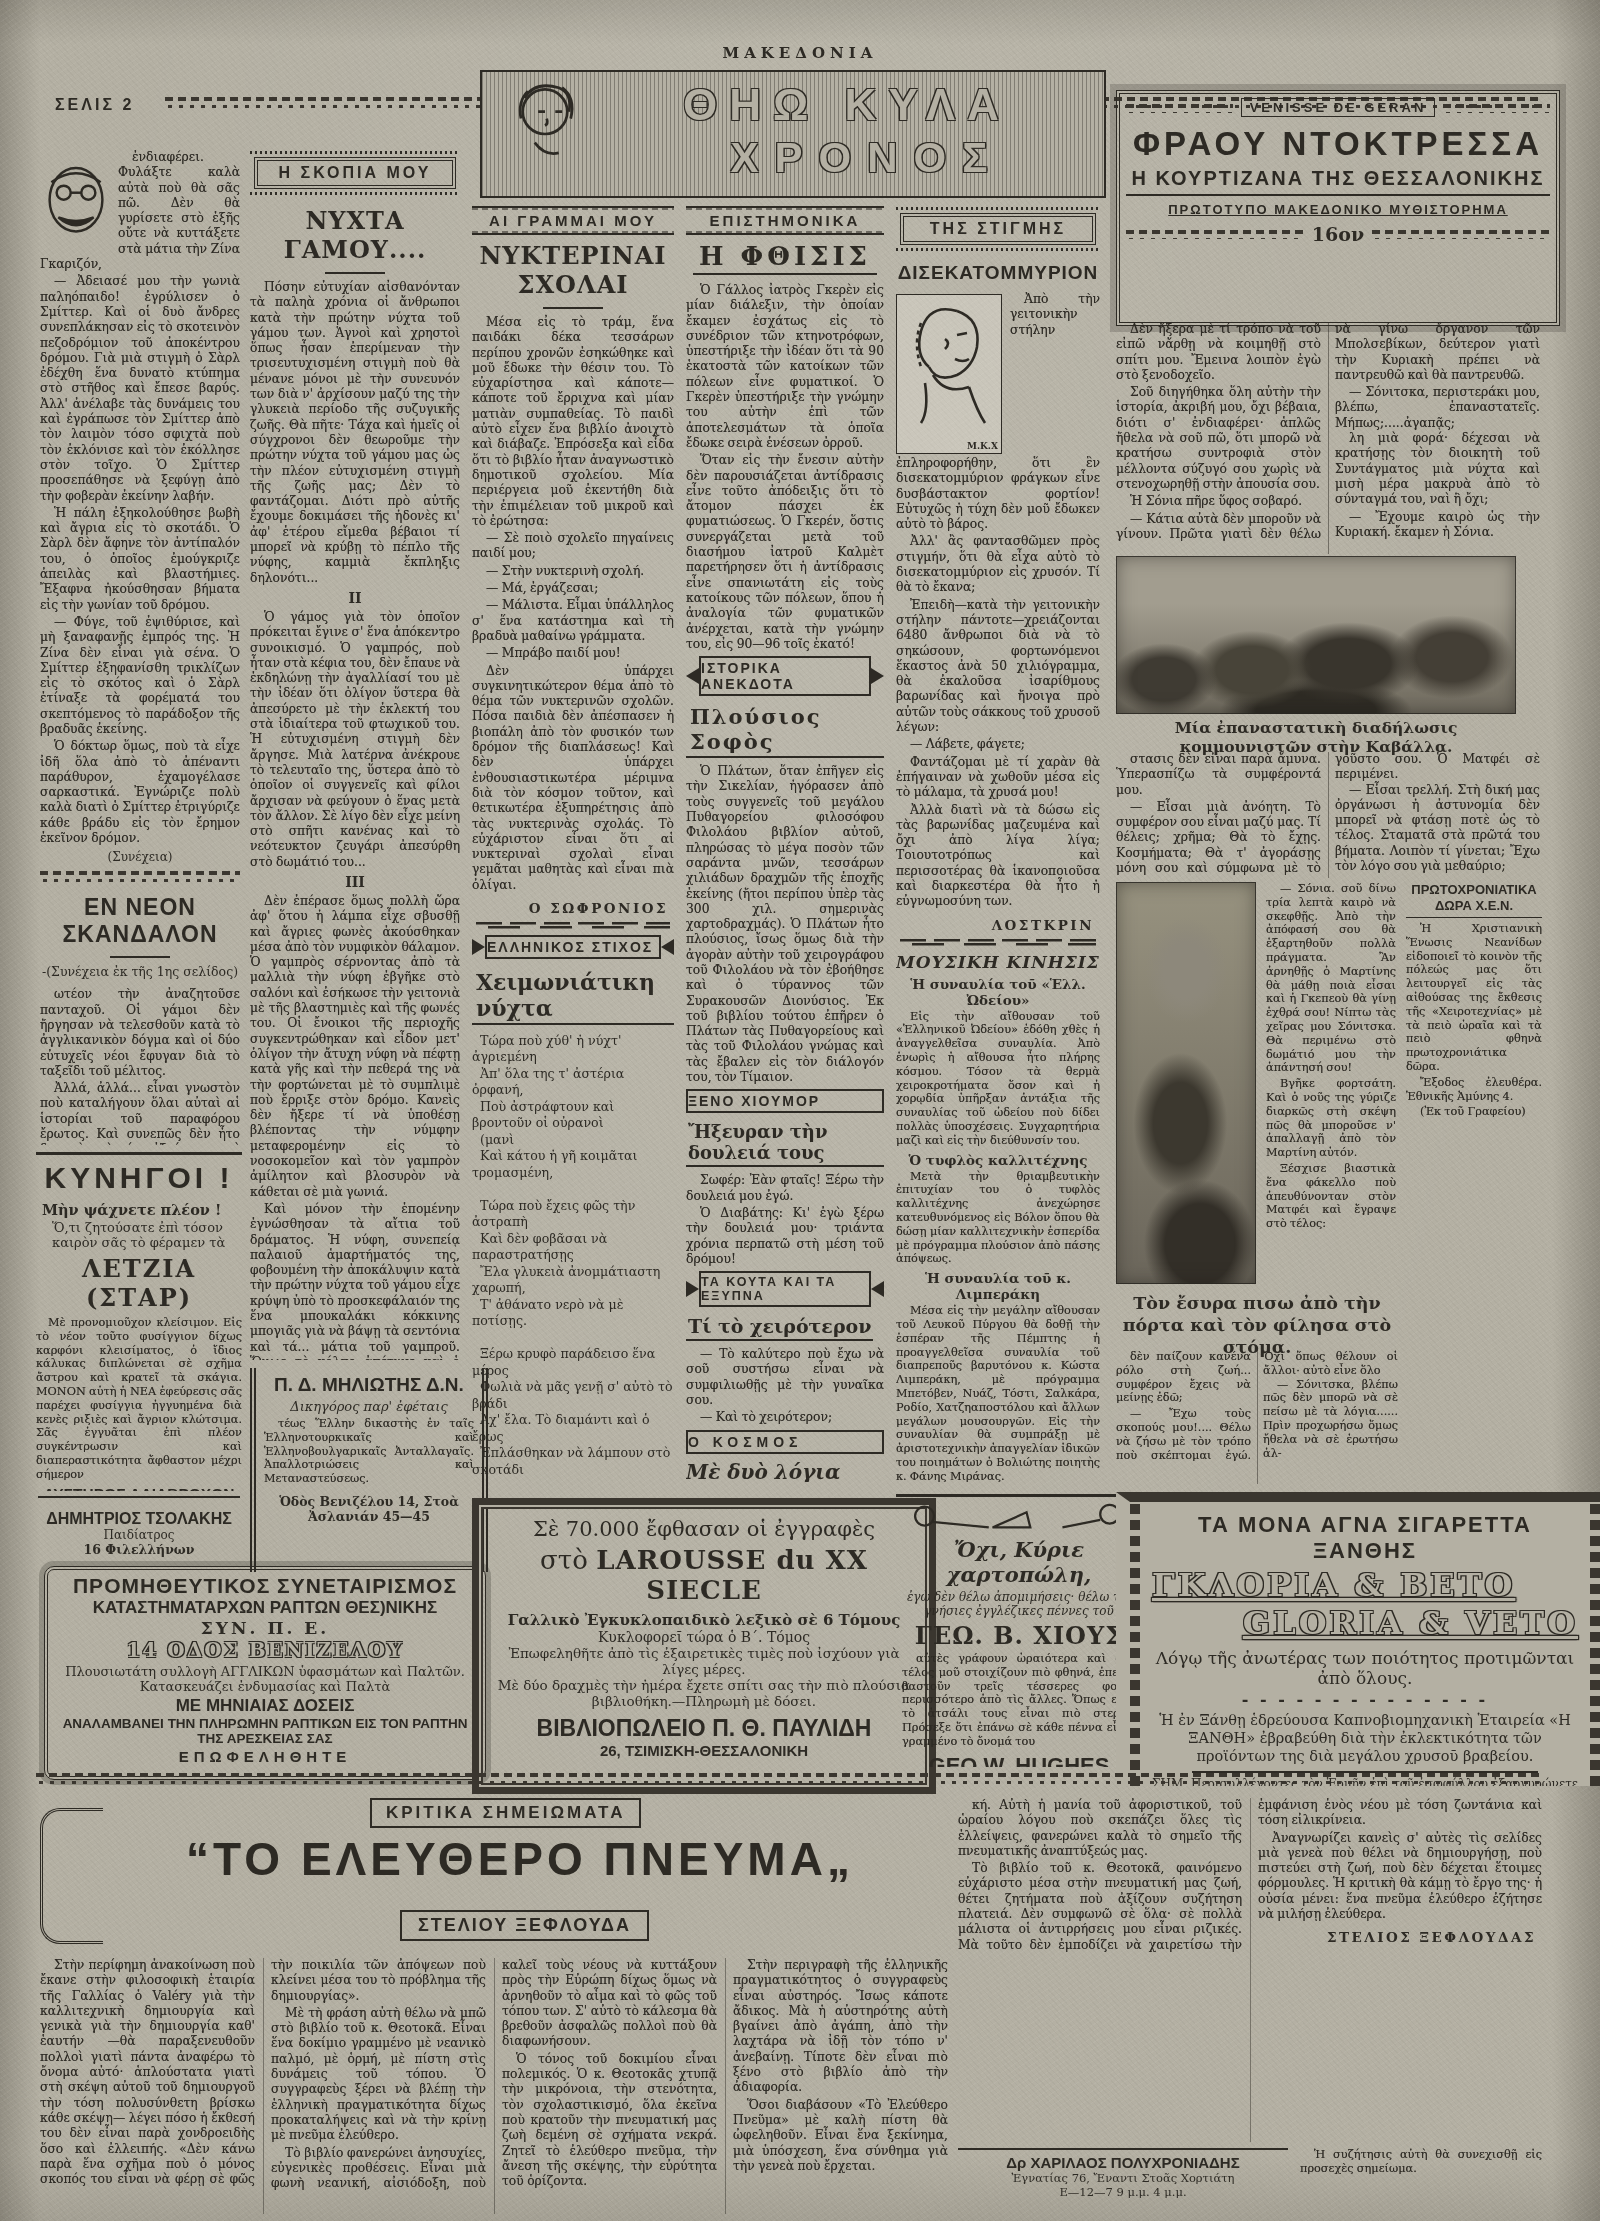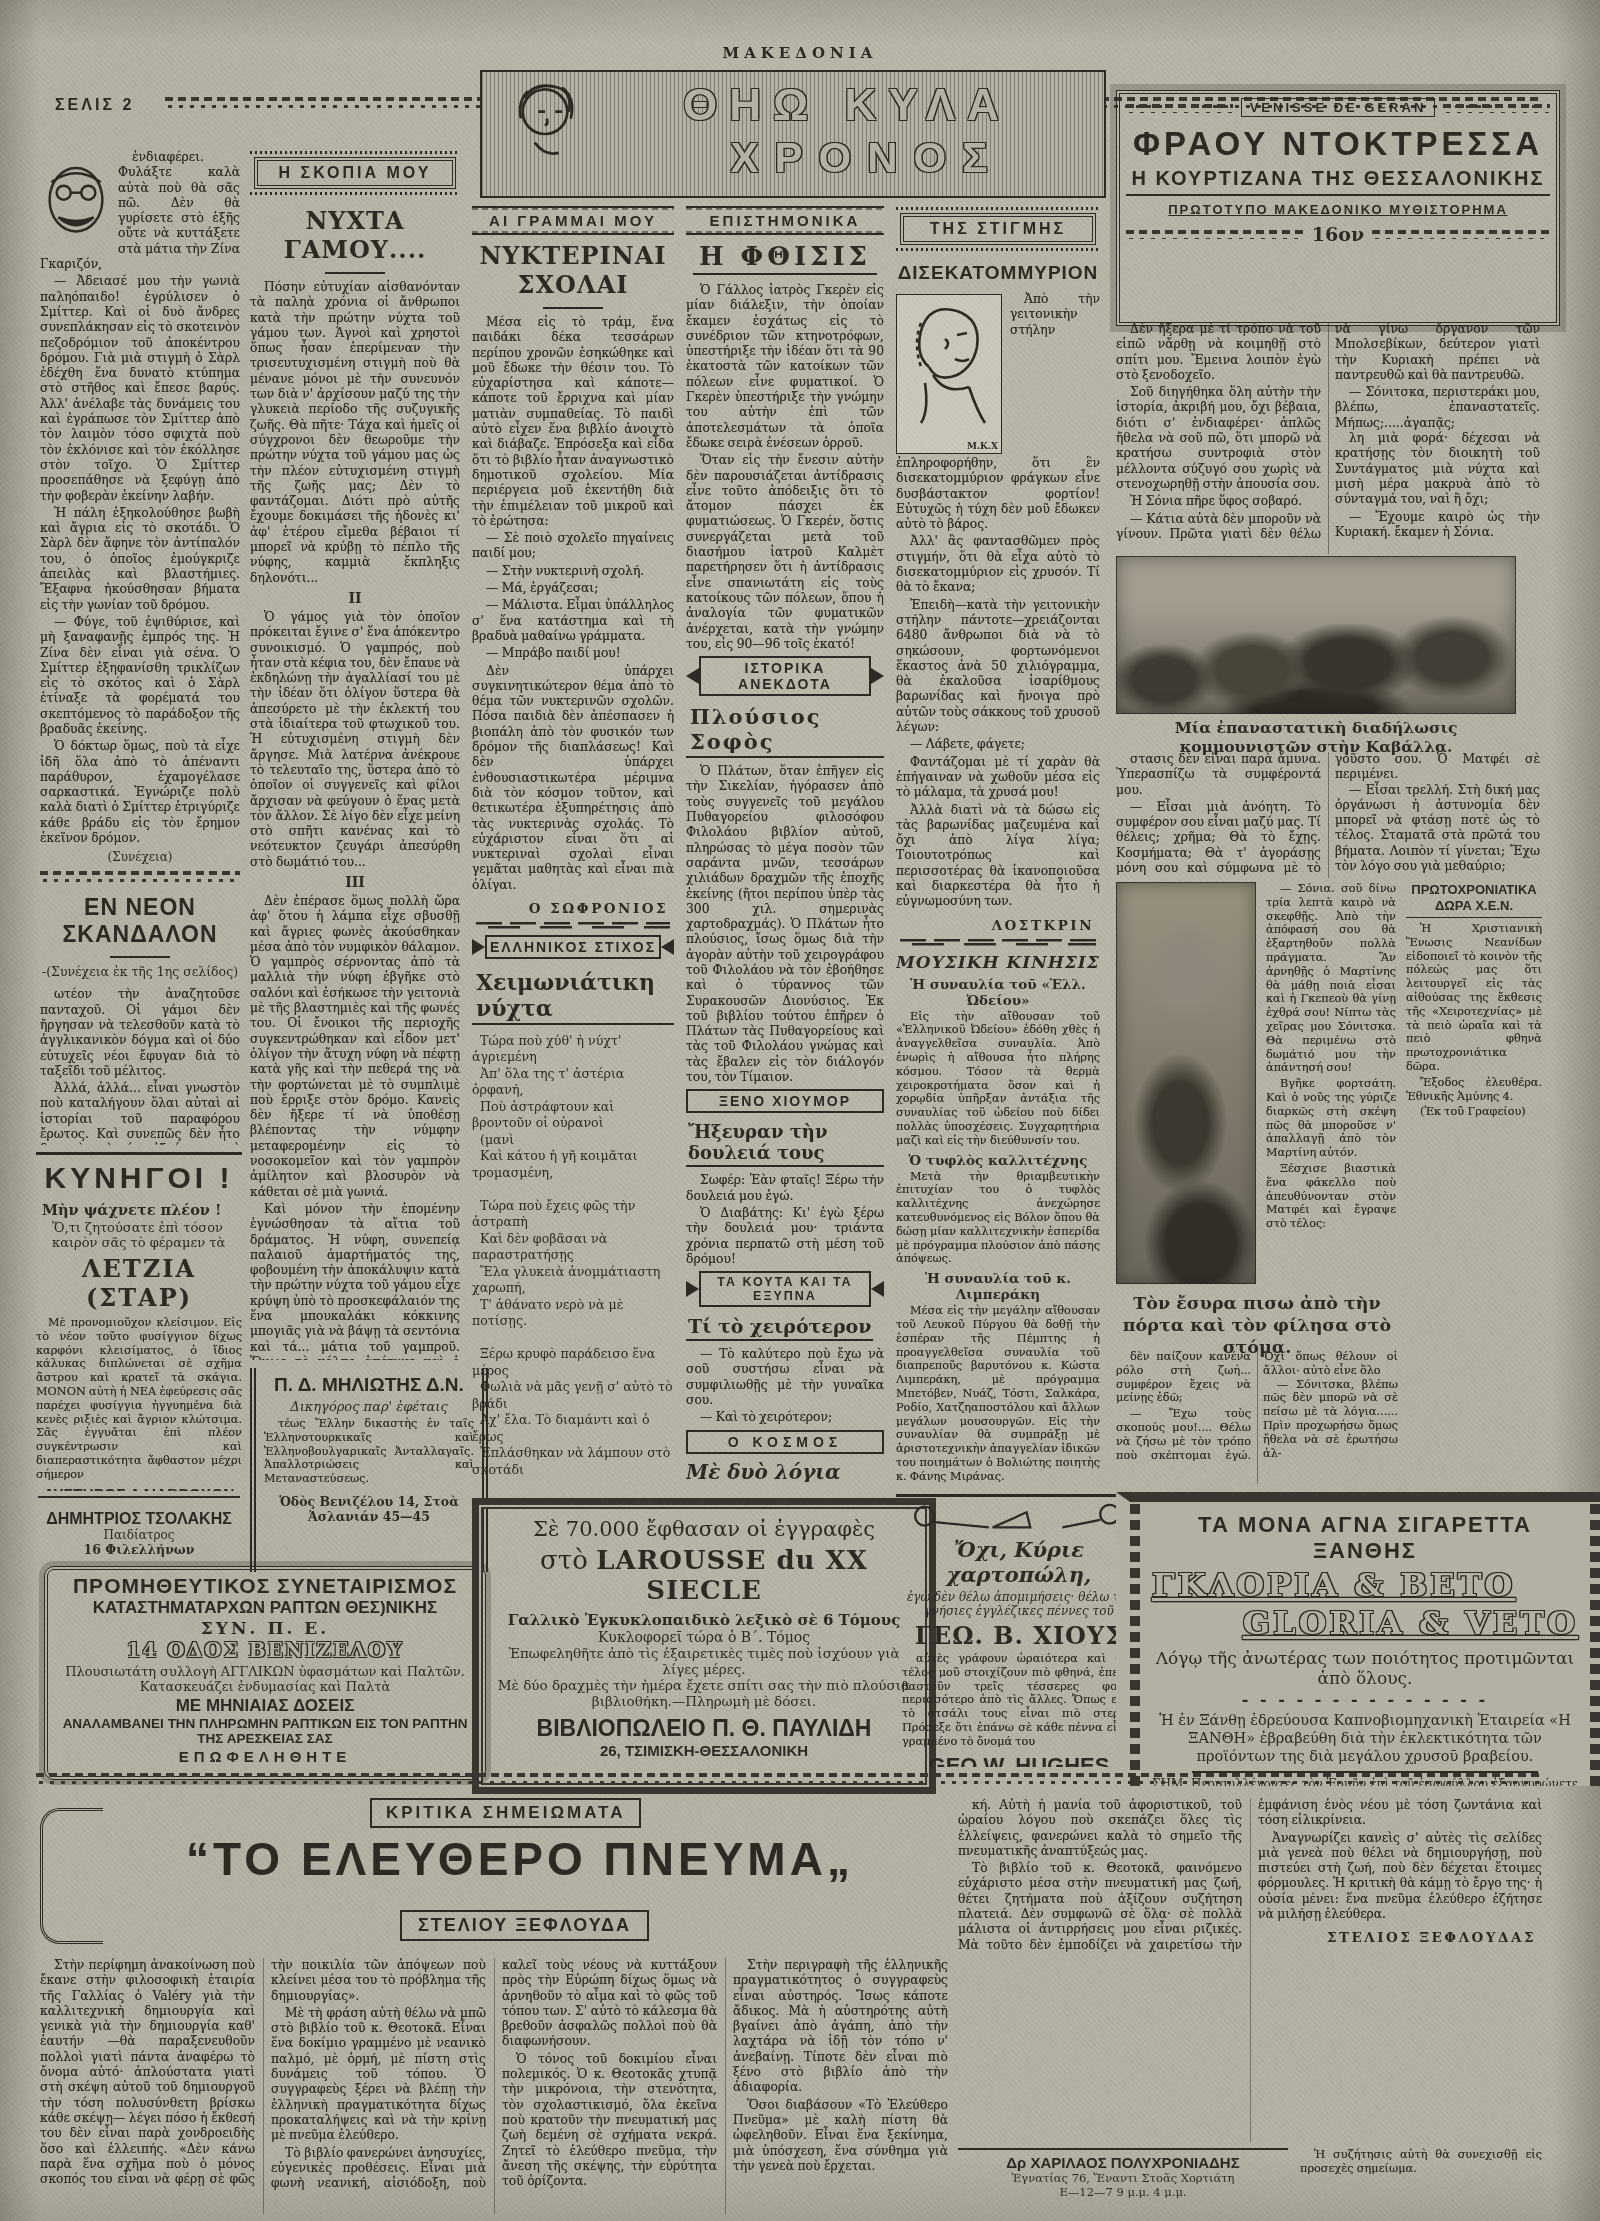--- a/index.html
+++ b/index.html
@@ -29,21 +29,21 @@
       repeating-linear-gradient(90deg,transparent 0 12px, var(--ink) 12px 44px, transparent 44px 52px) 0 4.5px/100% 2.5px no-repeat;}
   .band{height:14px;background:
       repeating-linear-gradient(90deg,var(--ink-soft) 0 8px, transparent 8px 13px) 0 1px/100% 4px no-repeat,
       repeating-linear-gradient(90deg,transparent 0 3px, var(--ink-soft) 3px 7px, transparent 7px 11px) 0 9px/100% 3px no-repeat;}
   .sec-strip{border-top:2px solid var(--ink);border-bottom:2px solid var(--ink);
      background:repeating-linear-gradient(90deg, rgba(45,42,36,.55) 0 6px, transparent 6px 10px) 0 0/100% 2px no-repeat,
                 repeating-linear-gradient(90deg, rgba(45,42,36,.55) 0 6px, transparent 6px 10px) 0 100%/100% 2px no-repeat;
      padding:4px 2px;text-align:center;font-family:"Liberation Sans","DejaVu Sans",sans-serif;
      font-weight:bold;font-size:15px;letter-spacing:3px;margin:2px 0 6px;}
   .arrow-strip{display:flex;align-items:center;margin:4px 0 6px;}
-  .arrow-strip .lab{flex:1;border:2px solid var(--ink);text-align:center;
+  .arrow-strip .lab{flex:1;border:2px solid var(--ink);
      font-family:"Liberation Sans","DejaVu Sans",sans-serif;font-weight:bold;font-size:14px;letter-spacing:2px;padding:2px 0;}
   .tri-r{width:0;height:0;border-top:8px solid transparent;border-bottom:8px solid transparent;border-left:13px solid var(--ink);}
   .tri-l{width:0;height:0;border-top:8px solid transparent;border-bottom:8px solid transparent;border-right:13px solid var(--ink);}
   .title-serif{font-weight:bold;text-align:center;font-size:25px;letter-spacing:1px;margin:4px 0 8px;}
   .title-under{border-bottom:2px solid var(--ink);display:inline-block;padding:0 6px 2px;}
   .tc{text-align:center;}
   .deco-box{border:1px solid var(--ink);margin:0 4px;padding:2px;}
   .deco-box .in{border:1px solid var(--ink);text-align:center;font-weight:bold;font-size:16px;
      letter-spacing:3px;padding:3px 0;font-family:"Liberation Sans","DejaVu Sans",sans-serif;}
   .chev{height:9px;background:repeating-linear-gradient(90deg,var(--ink) 0 2px,transparent 2px 5px) 0 3px/100% 3px no-repeat;}

